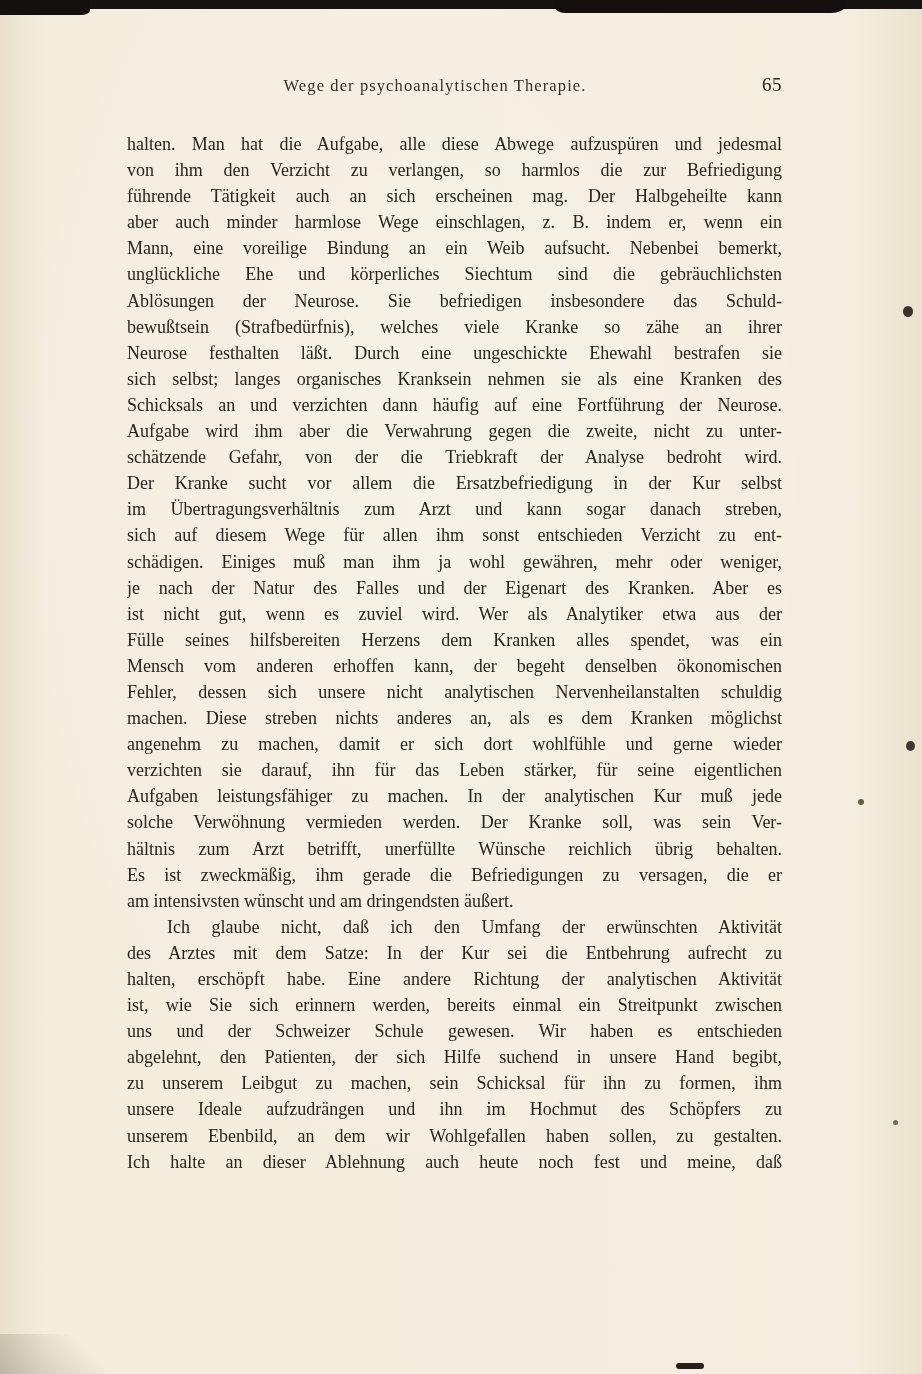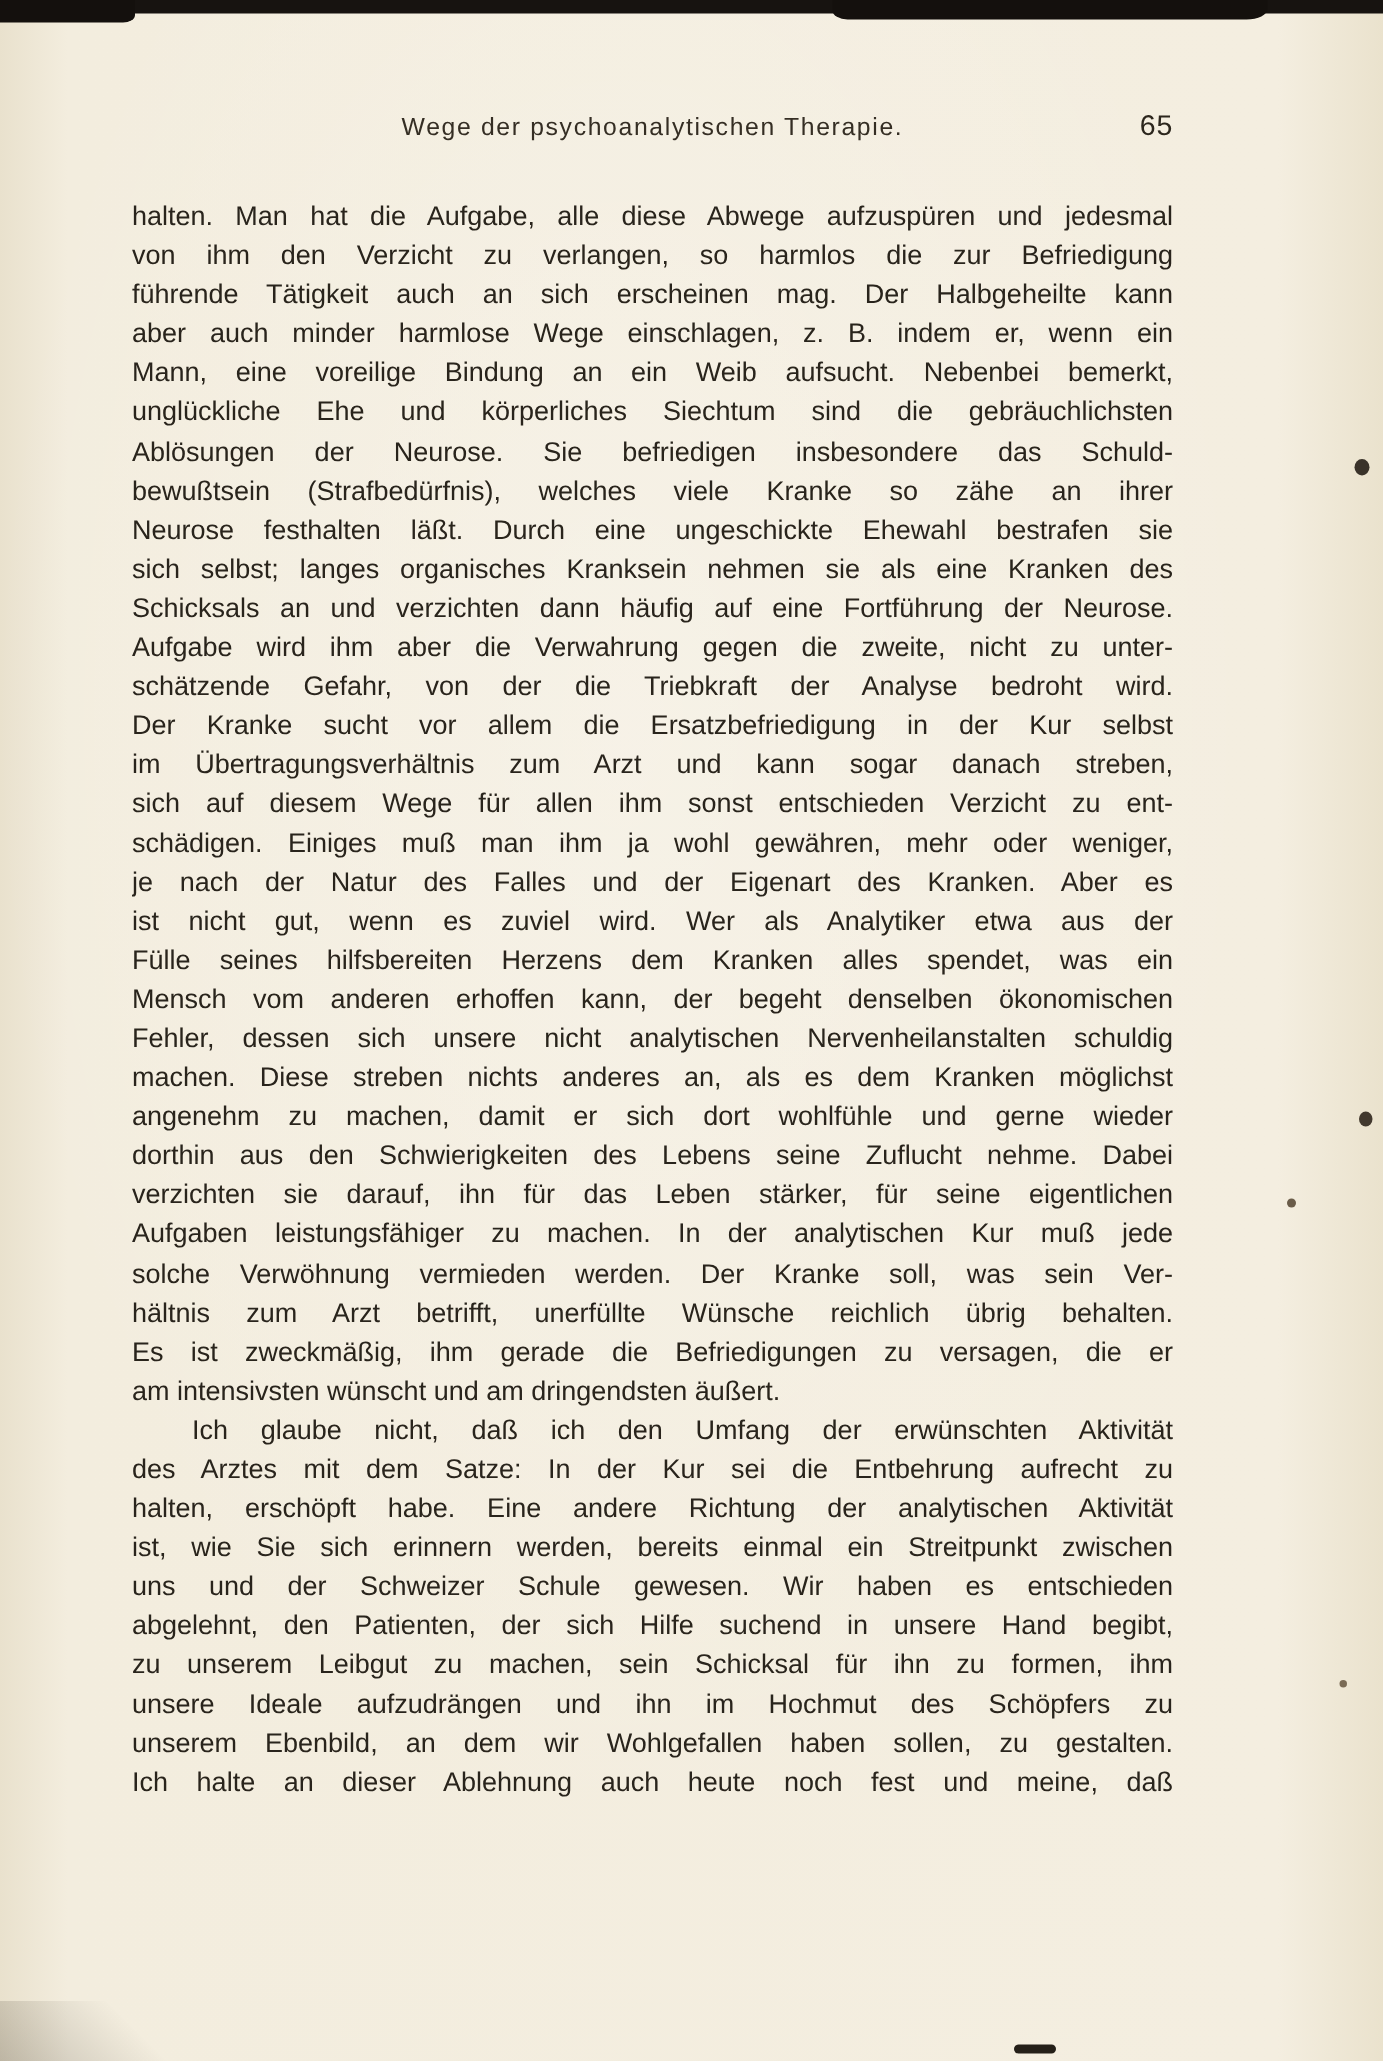--- a/index.html
+++ b/index.html
@@ -10,21 +10,21 @@
   .scan-page {
     position: relative;
     width: 922px;
     height: 1374px;
     margin: 0 auto;
     overflow: hidden;
     background:
       radial-gradient(ellipse at 45% 35%, rgba(255,255,255,0.25) 0%, rgba(255,255,255,0) 60%),
       linear-gradient(90deg, #e9e1cd 0px, #f3edde 45px, #f4eee0 calc(100% - 70px), #eae2cd 100%),
       #f3edde;
-    font-family: Liberation Sans, sans-serif;
+    font-family: Liberation Serif, serif;
     color: #29241c;
   }
 
   
   .top-edge {
     position: absolute;
     top: 0; left: 0;
     width: 100%; height: 9px;
     background: #171310;
   }
@@ -89,20 +89,21 @@
   }
   .paragraph { margin: 0; }
   .line {
     font-size: 18px;
     line-height: 26.1px;
     height: 26.1px;
     overflow: hidden;
     text-align: justify;
     white-space: normal;
     color: #29241c;
+    margin-left: 39px;
   }
   .line.just { text-align-last: justify; }
   .line.indent { text-indent: 40px; }
 </style>
 </head>
 <body>
 
 <div class="scan-page">
 
   <div class="top-edge"></div>
@@ -141,21 +142,20 @@
         <div class="line just">im Übertragungsverhältnis zum Arzt und kann sogar danach streben,</div>
         <div class="line just">sich auf diesem Wege für allen ihm sonst entschieden Verzicht zu ent-</div>
         <div class="line just">schädigen. Einiges muß man ihm ja wohl gewähren, mehr oder weniger,</div>
         <div class="line just">je nach der Natur des Falles und der Eigenart des Kranken. Aber es</div>
         <div class="line just">ist nicht gut, wenn es zuviel wird. Wer als Analytiker etwa aus der</div>
         <div class="line just">Fülle seines hilfsbereiten Herzens dem Kranken alles spendet, was ein</div>
         <div class="line just">Mensch vom anderen erhoffen kann, der begeht denselben ökonomischen</div>
         <div class="line just">Fehler, dessen sich unsere nicht analytischen Nervenheilanstalten schuldig</div>
         <div class="line just">machen. Diese streben nichts anderes an, als es dem Kranken möglichst</div>
         <div class="line just">angenehm zu machen, damit er sich dort wohlfühle und gerne wieder</div>
-        <div class="line just">dorthin aus den Schwierigkeiten des Lebens seine Zuflucht nehme. Dabei</div>
         <div class="line just">verzichten sie darauf, ihn für das Leben stärker, für seine eigentlichen</div>
         <div class="line just">Aufgaben leistungsfähiger zu machen. In der analytischen Kur muß jede</div>
         <div class="line just">solche Verwöhnung vermieden werden. Der Kranke soll, was sein Ver-</div>
         <div class="line just">hältnis zum Arzt betrifft, unerfüllte Wünsche reichlich übrig behalten.</div>
         <div class="line just">Es ist zweckmäßig, ihm gerade die Befriedigungen zu versagen, die er</div>
         <div class="line">am intensivsten wünscht und am dringendsten äußert.</div>
       </div>
       <div class="paragraph">
         <div class="line indent just">Ich glaube nicht, daß ich den Umfang der erwünschten Aktivität</div>
         <div class="line just">des Arztes mit dem Satze: In der Kur sei die Entbehrung aufrecht zu</div>

